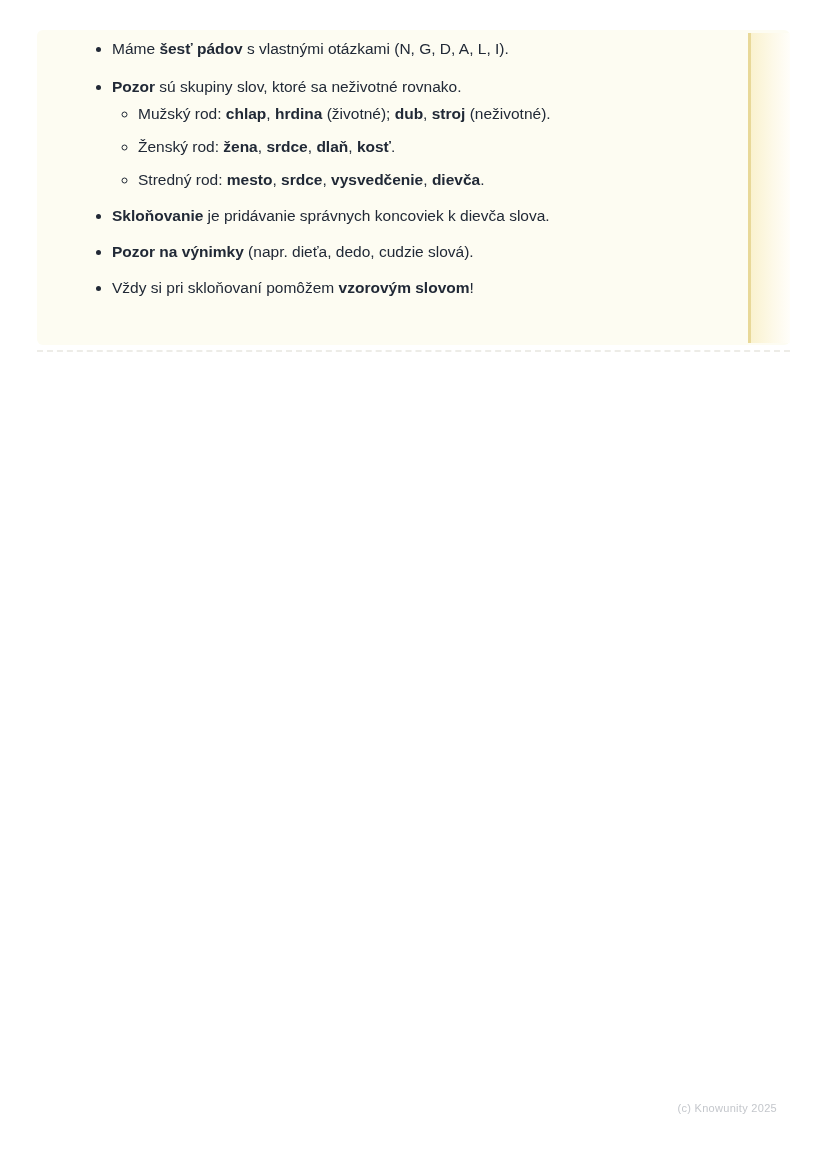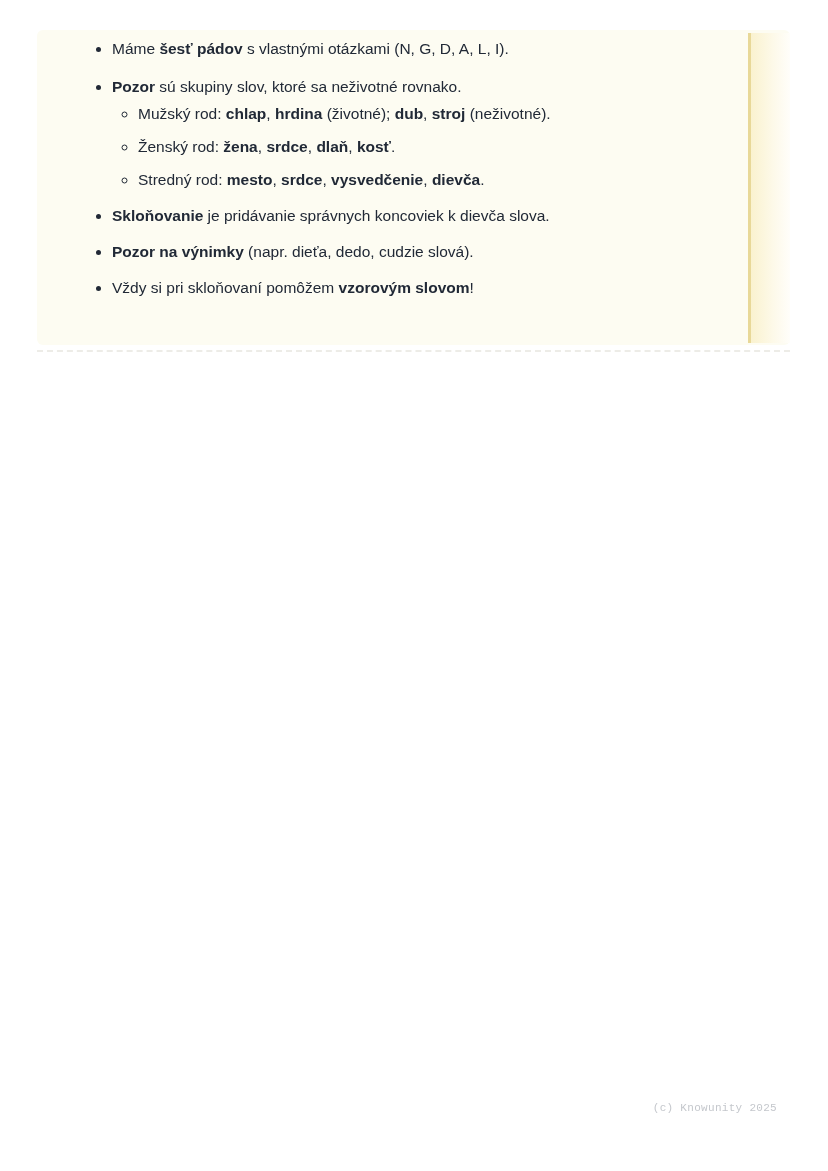--- a/index.html
+++ b/index.html
@@ -63,21 +63,20 @@
     width: 753px; height: 0;
     border-top: 2px dashed #edece7;
   }
   .copyright-notice {
     position: absolute;
     top: 1102px;
     right: 51px;
     font-size: 11px;
     letter-spacing: 0.3px;
     color: var(--footer, #c4c7cc);
-    font-family: Liberation Mono, monospace;
   }
 </style>
 </head>
 <body>
 
 <div class="document-page">
   <div class="notes-area">
     <ul class="notes-list">
         <li><span>Máme </span><span class="bold">šesť pádov</span><span> s vlastnými otázkami (N, G, D, A, L, I).</span></li>
         <li><span class="bold">Pozor</span><span> sú skupiny slov, ktoré sa neživotné rovnako.</span><ul class="sub-list">

